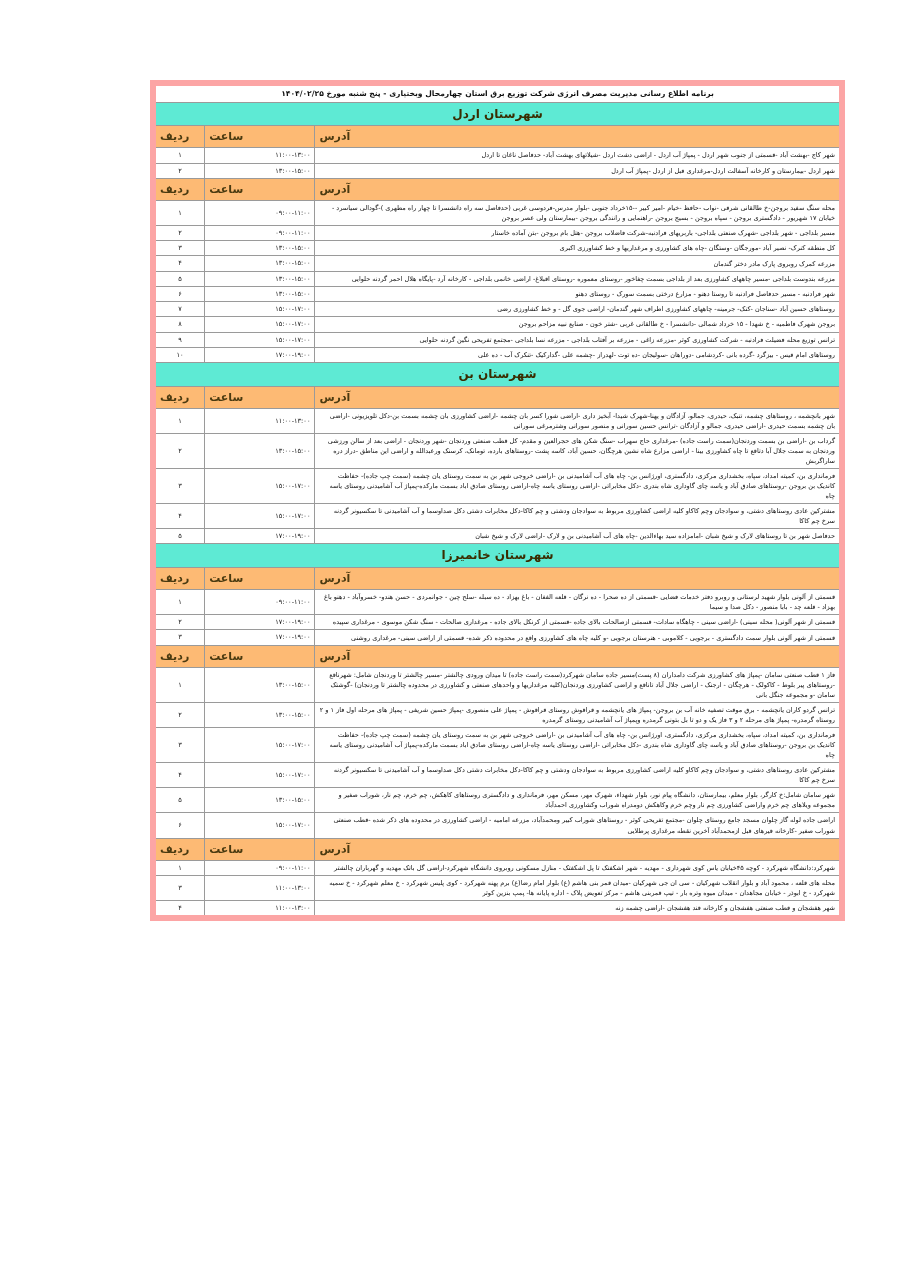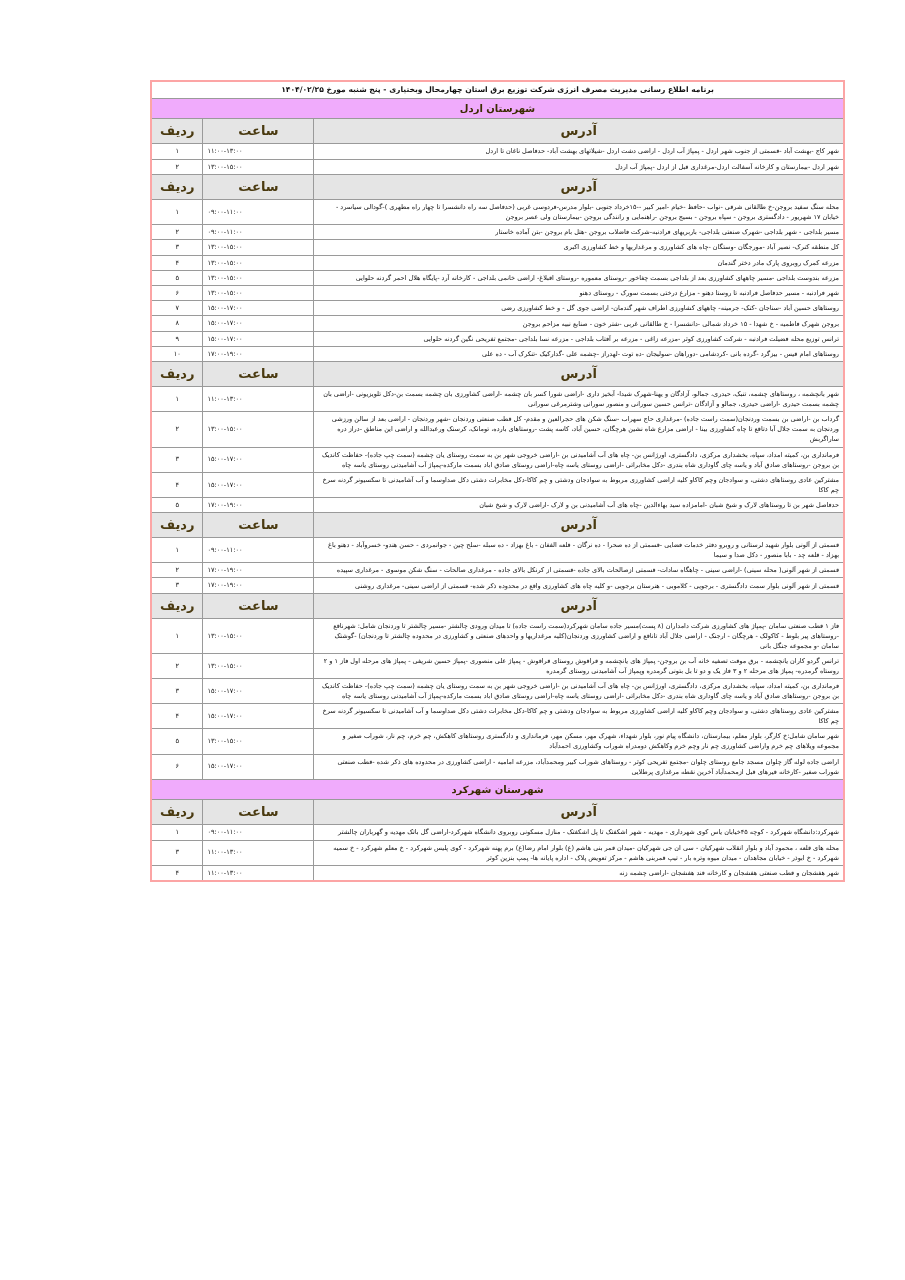--- a/index.html
+++ b/index.html
@@ -27,21 +27,21 @@
     position: absolute;
     left: 150px;
     top: 80px;
     width: 695px;
   }
 
   table.outage {
     width: 100%;
     border-collapse: collapse;
     table-layout: fixed;
-    border: 2px solid #fca5a5;
+    border: 6px solid #fca5a5;
   }
 
   table.outage td,
   table.outage th {
     border: 1px solid #9a9a9a;
     padding: 2px 4px;
     vertical-align: middle;
     line-height: 1.55;
   }
 
@@ -51,49 +51,49 @@
     text-align: center;
     font-size: 7.6px;
     font-weight: bold;
     color: #111;
     padding: 9px 6px 10px 6px;
     letter-spacing: 0;
   }
 
   
   .city-cell {
-    background: #f0abfc;
+    background: #5eead4;
     text-align: center;
-    font-size: 10px;
+    font-size: 12px;
     font-weight: bold;
     color: #3a2c00;
     padding: 4px 4px;
     height: 13px;
   }
 
   
   .colhdr {
-    background: #e5e5e5;
-    text-align: center;
-    font-size: 13px;
+    background: #fdba74;
+    text-align: left;
+    font-size: 11px;
     font-weight: bold;
     color: #4a3a10;
     padding: 3px 2px;
     height: 11px;
   }
 
   
   .addr-cell {
     font-size: 6.5px;
     color: #111;
     padding: 5px 6px;
     line-height: 1.75;
   }
   .time-cell {
-    text-align: left;
+    text-align: right;
     font-size: 6.6px;
     color: #111;
     letter-spacing: 0.4px;
     white-space: nowrap;
   }
   .idx-cell {
     text-align: center;
     font-size: 6.6px;
     color: #111;
   }
@@ -185,20 +185,23 @@
             <td class="addr-cell">ترانس توزیع محله فضیلت فرادنبه - شرکت کشاورزی کوثر -مزرعه زاغی - مزرعه بر آفتاب بلداجی - مزرعه نسا بلداجی -مجتمع تفریحی نگین گردنه حلوایی</td>
             <td class="time-cell">۱۵:۰۰-۱۷:۰۰</td>
             <td class="idx-cell">۹</td>
           </tr>
           <tr>
             <td class="addr-cell">روستاهای امام قیس - بیزگرد -گرده بانی -کردشامی -دوراهان -سولیجان -ده توت -لهدراز -چشمه علی -گدارکیک -تنکرک آب - ده علی</td>
             <td class="time-cell">۱۷:۰۰-۱۹:۰۰</td>
             <td class="idx-cell">۱۰</td>
           </tr>
           <tr>
+            <td class="city-cell" colspan="3">شهرستان بن</td>
+          </tr>
+          <tr>
             <th class="colhdr">آدرس</th>
             <th class="colhdr">ساعت</th>
             <th class="colhdr">ردیف</th>
           </tr>
           <tr>
             <td class="addr-cell">شهر بانچشمه ، روستاهای چشمه، تنبک، حیدری، جمالو، آزادگان  و یهنا-شهرک شیدا- آبخیز داری -اراضی شورا کسر بان چشمه -اراضی کشاورزی بان چشمه بسمت بن-دکل تلویزیونی -اراضی بان چشمه بسمت حیدری -اراضی حیدری، جمالو و آزادگان  -ترانس حسین سورانی و منصور سورانی وشترمرغی سورانی</td>
             <td class="time-cell">۱۱:۰۰-۱۳:۰۰</td>
             <td class="idx-cell">۱</td>
           </tr>
           <tr>
@@ -215,20 +218,23 @@
             <td class="addr-cell">مشترکین عادی روستاهای دشتی، و سوادجان وچم کاکاو کلیه اراضی کشاورزی مربوط به سوادجان ودشتی و چم کاکا-دکل مخابرات دشتی دکل صداوسما و آب آشامیدنی تا سکسیونر گردنه سرخ چم کاکا</td>
             <td class="time-cell">۱۵:۰۰-۱۷:۰۰</td>
             <td class="idx-cell">۴</td>
           </tr>
           <tr>
             <td class="addr-cell">حدفاصل شهر بن تا روستاهای لارک و شیخ شبان -امامزاده سید بهاءالدین -چاه های آب آشامیدنی بن و لارک -اراضی لارک و شیخ شبان</td>
             <td class="time-cell">۱۷:۰۰-۱۹:۰۰</td>
             <td class="idx-cell">۵</td>
           </tr>
           <tr>
+            <td class="city-cell" colspan="3">شهرستان خانمیرزا</td>
+          </tr>
+          <tr>
             <th class="colhdr">آدرس</th>
             <th class="colhdr">ساعت</th>
             <th class="colhdr">ردیف</th>
           </tr>
           <tr>
             <td class="addr-cell">قسمتی از آلونی بلوار شهید لرستانی و روبرو دفتر خدمات فضایی -قسمتی از ده صحرا - ده نرگان - قلعه الفغان - باغ بهزاد - ده سبله  -سلح چین - جوانمردی - حسن هندو- خسروآباد - دهنو باغ بهزاد - قلعه چد - بابا منصور  - دکل صدا و سیما</td>
             <td class="time-cell">۰۹:۰۰-۱۱:۰۰</td>
             <td class="idx-cell">۱</td>
           </tr>
           <tr>
@@ -268,23 +274,20 @@
           </tr>
           <tr>
             <td class="addr-cell">شهر سامان شامل:خ کارگر، بلوار معلم، بیمارستان، دانشگاه پیام نور، بلوار شهداء، شهرک مهر، مسکن مهر، فرمانداری و دادگستری روستاهای کاهکش، چم خرم، چم نار، شوراب صغیر و مجموعه ویلاهای چم خرم واراضی کشاورزی چم نار وچم خرم وکاهکش دومدراه شوراب وکشاورزی احمدآباد</td>
             <td class="time-cell">۱۳:۰۰-۱۵:۰۰</td>
             <td class="idx-cell">۵</td>
           </tr>
           <tr>
             <td class="addr-cell">اراضی جاده لوله گاز چلوان مسجد جامع روستای چلوان -مجتمع تفریحی کوثر - روستاهای شوراب کبیر ومحمدآباد، مزرعه امامیه - اراضی کشاورزی در محدوده های ذکر شده -قطب صنعتی شوراب صغیر -کارخانه قیرهای قبل ازمحمدآباد آخرین نقطه مرغداری پرطلایی</td>
             <td class="time-cell">۱۵:۰۰-۱۷:۰۰</td>
             <td class="idx-cell">۶</td>
-          </tr>
-          <tr>
-            <td class="city-cell" colspan="3">شهرستان شهرکرد</td>
           </tr>
           <tr>
             <th class="colhdr">آدرس</th>
             <th class="colhdr">ساعت</th>
             <th class="colhdr">ردیف</th>
           </tr>
           <tr>
             <td class="addr-cell">شهرکرد:دانشگاه شهرکرد - کوچه ۴۵خیابان یاس کوی شهرداری  -  مهدیه - شهر اشکفتک تا پل اشکفتک - منازل مسکونی روبروی دانشگاه شهرکرد-اراضی گل باتک مهدیه و گهرباران چالشتر</td>
             <td class="time-cell">۰۹:۰۰-۱۱:۰۰</td>
             <td class="idx-cell">۱</td>

